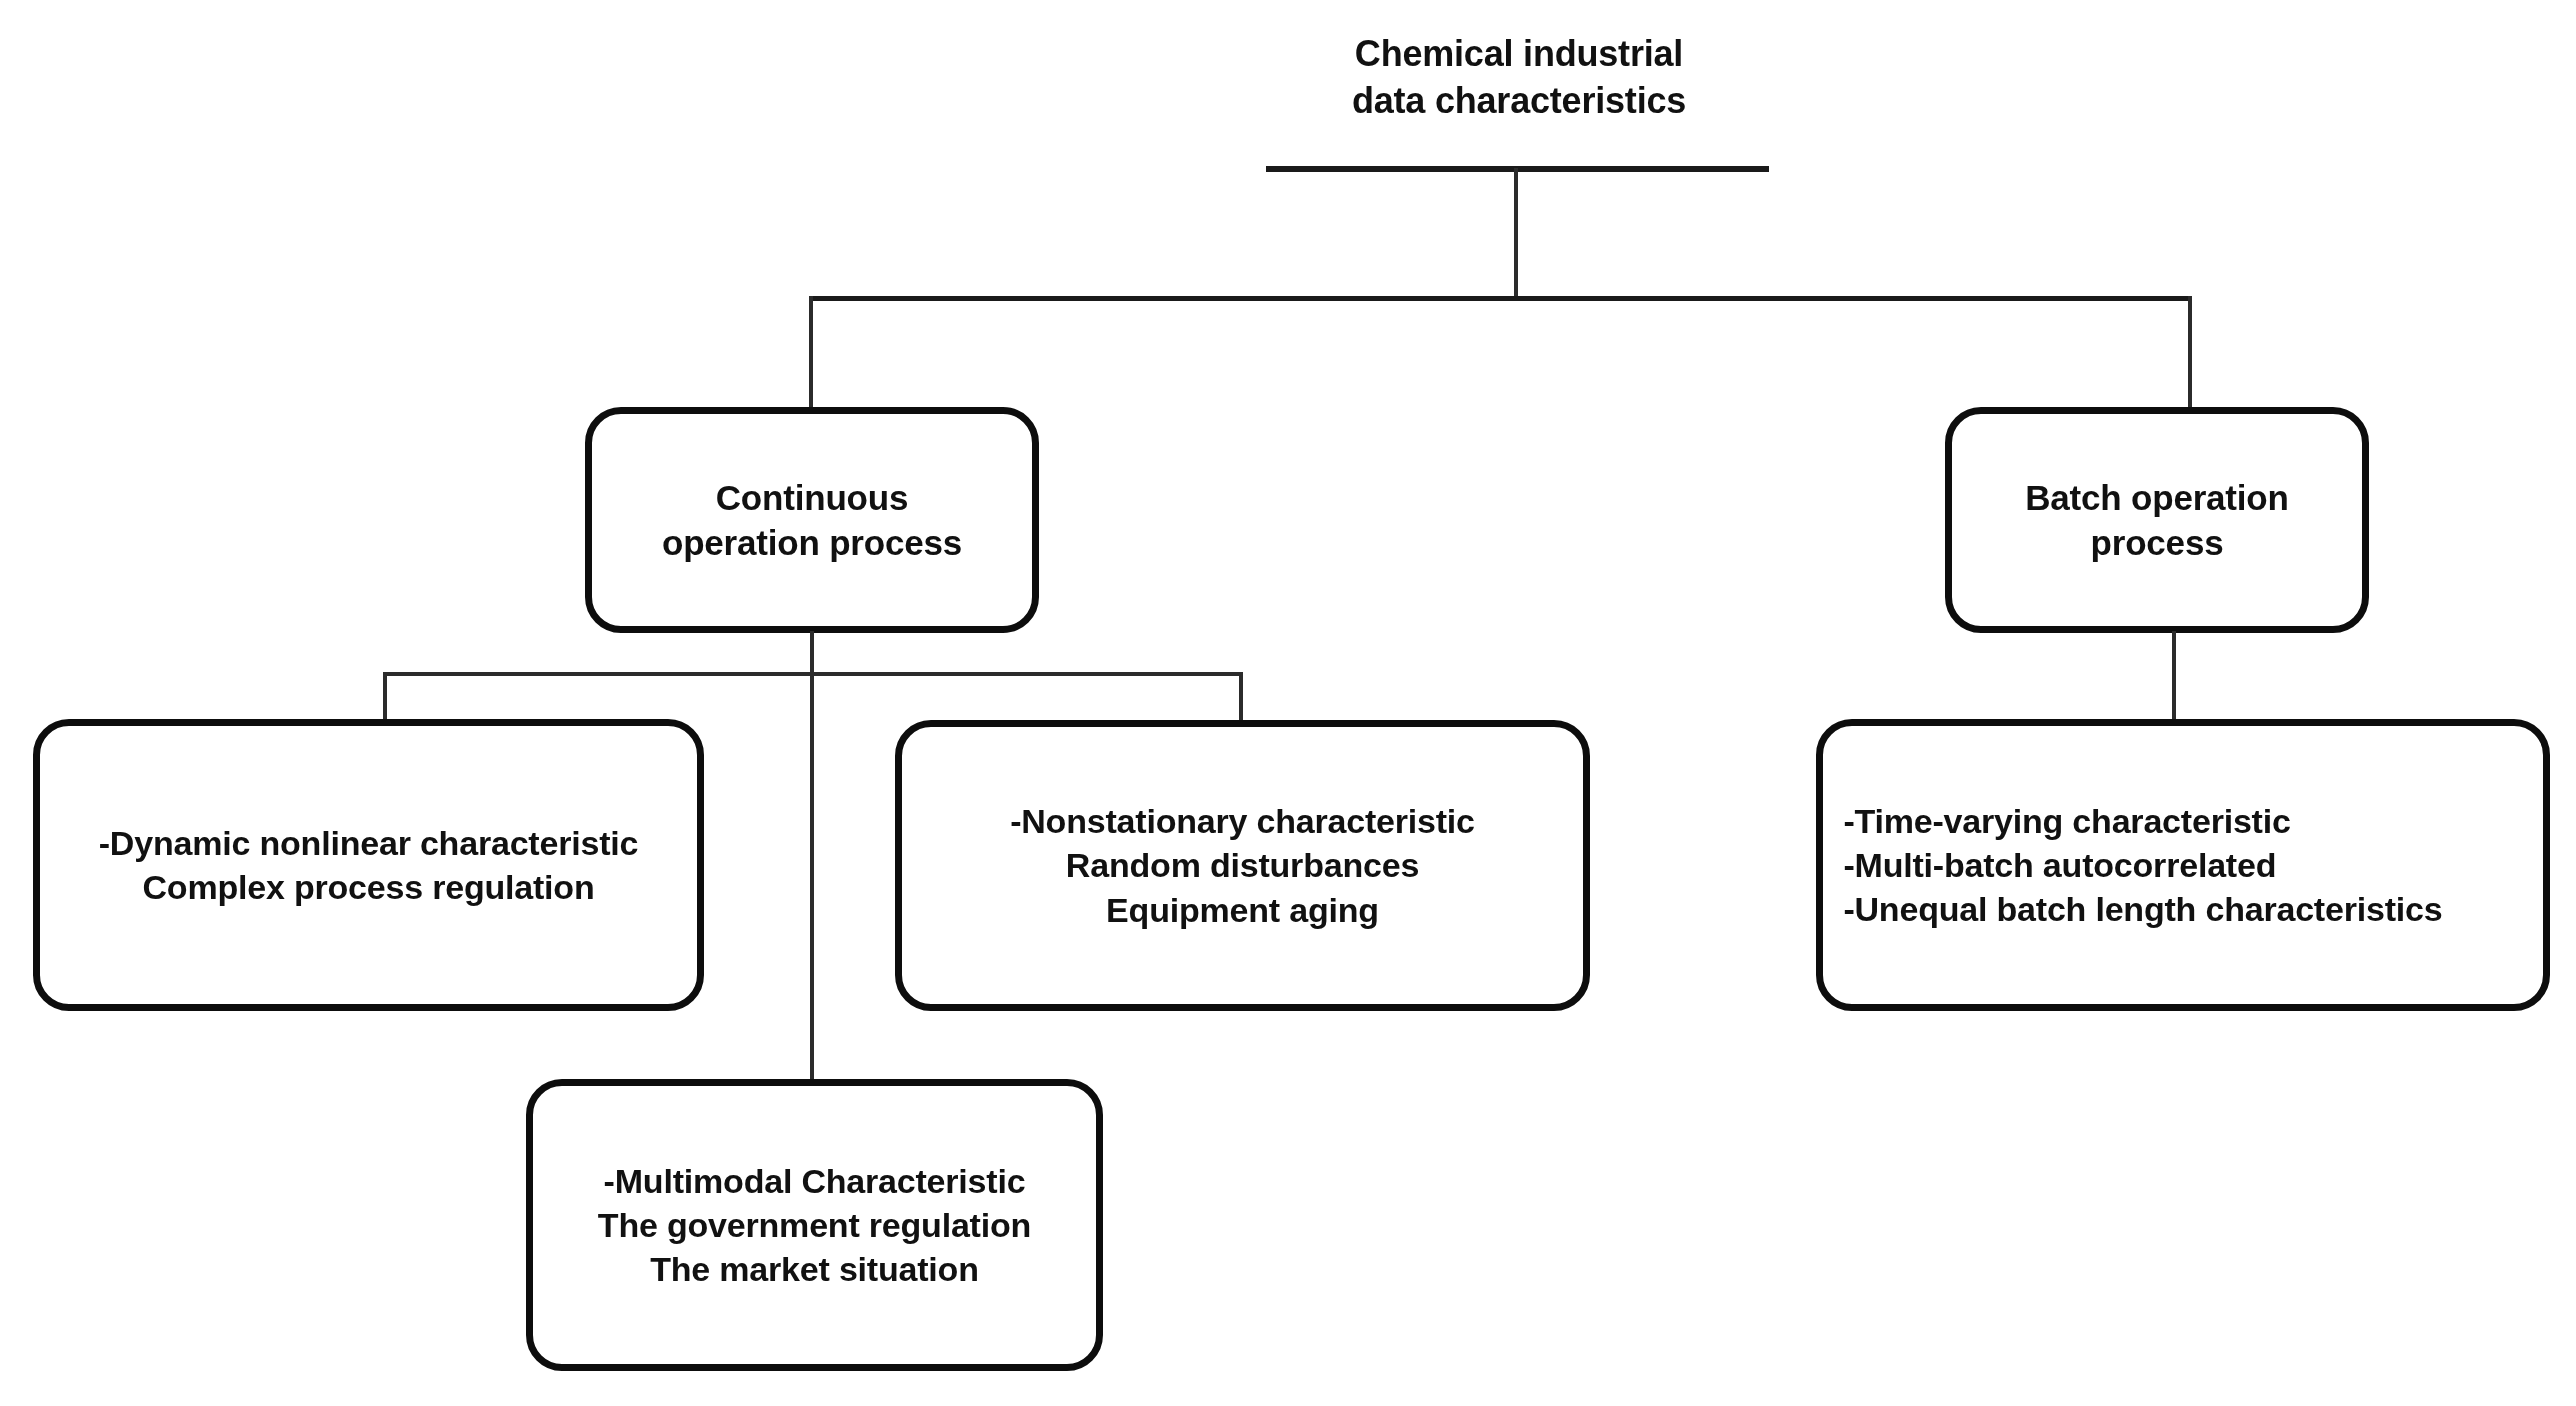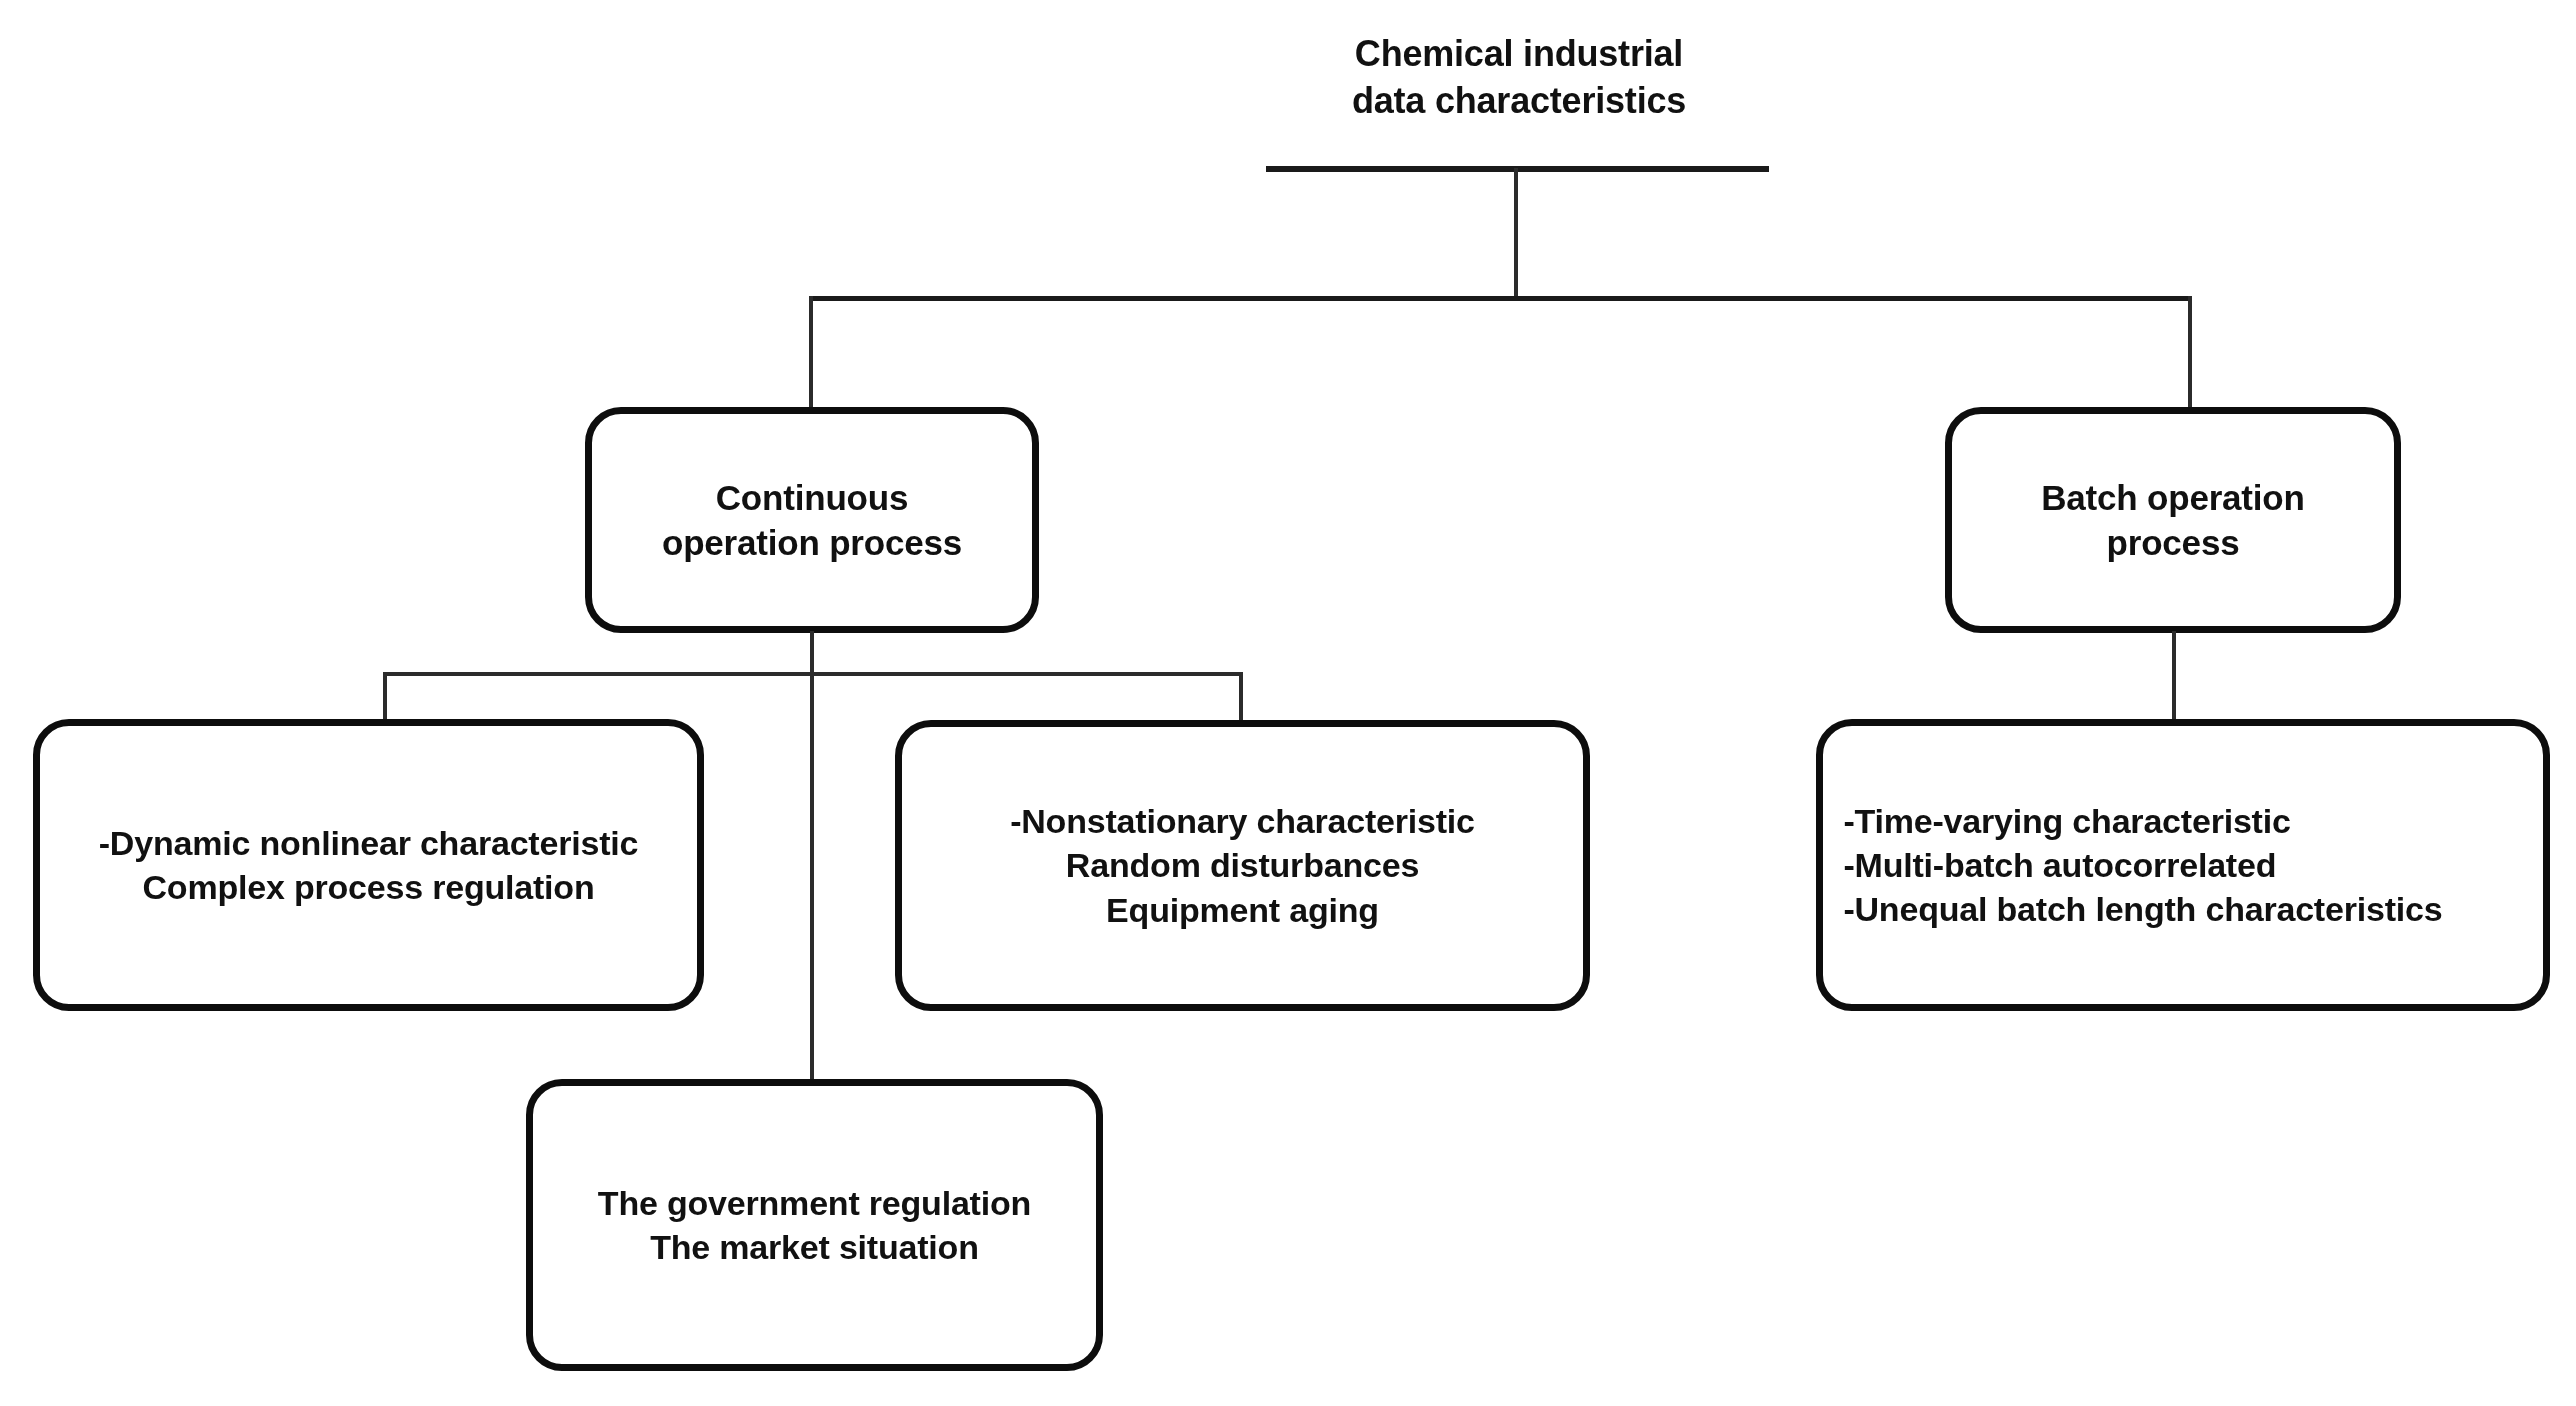--- a/index.html
+++ b/index.html
@@ -88,21 +88,21 @@
 
   <div class="conn-thin" style="left:2188px; top:296px; width:3.9px; height:116px;"></div>
 
   <div class="node center size-branch" style="left:585px; top:407px; width:454px; height:226px;">
     <div class="node-text">
       <div>Continuous</div>
       <div>operation process</div>
     </div>
   </div>
 
-  <div class="node center size-branch" style="left:1945px; top:407px; width:456px; height:226px;">
+  <div class="node center size-branch" style="left:1945px; top:407px; width:424px; height:226px;">
     <div class="node-text">
       <div>Batch operation</div>
       <div>process</div>
     </div>
   </div>
 
   <div class="conn-thin" style="left:810px; top:631px; width:3.9px; height:452px;"></div>
 
   <div class="conn-thin" style="left:383px; top:672px; width:860px; height:3.9px;"></div>
 
@@ -130,19 +130,20 @@
   <div class="node leftal size-leaf" style="left:1816px; top:719px; width:734px; height:292px;justify-content:center;">
     <div class="node-text">
       <div>-Time-varying characteristic</div>
       <div>-Multi-batch autocorrelated</div>
       <div>-Unequal batch length characteristics</div>
     </div>
   </div>
 
   <div class="node center size-leaf" style="left:526px; top:1079px; width:577px; height:292px;">
     <div class="node-text">
+      <div>-Multimodal Characteristic</div>
       <div>The government regulation</div>
       <div>The market situation</div>
     </div>
   </div>
 
 </div>
 
 
 </body></html>

